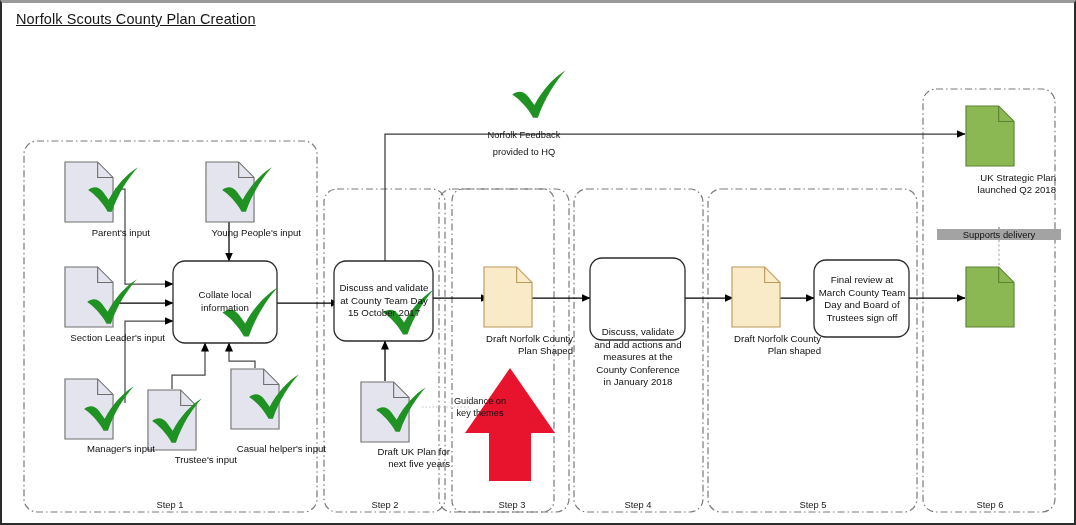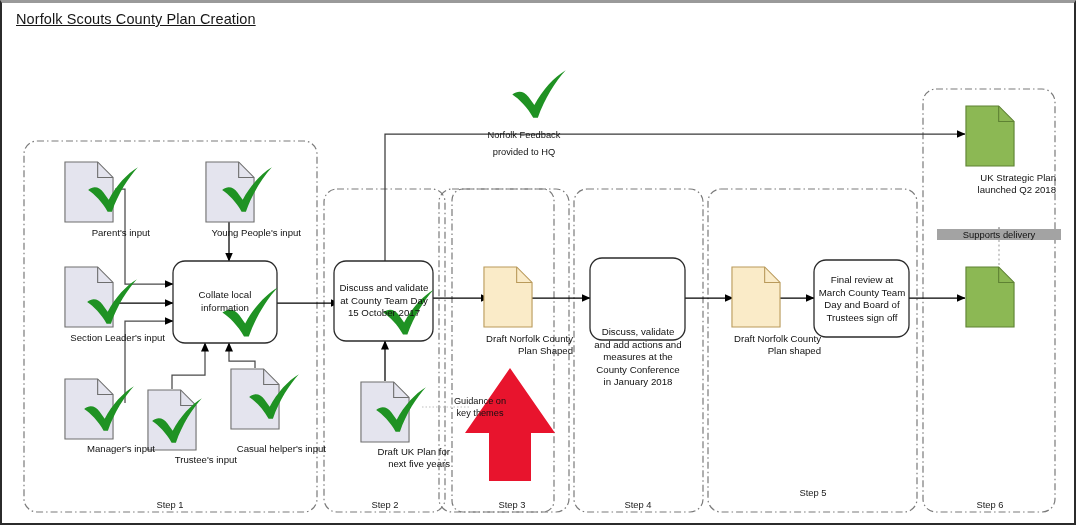--- a/index.html
+++ b/index.html
@@ -246,16 +246,16 @@
 
   <div class="hidden-note" style="left:478px; top:392px; width:60px;">Guidance on
 key themes</div>
 
   <div class="supports-lbl" style="left:997px; top:226px; width:120px;">Supports delivery</div>
 
   <div class="step-lbl" style="left:168px; top:496px; width:60px;">Step 1</div>
   <div class="step-lbl" style="left:383px; top:496px; width:60px;">Step 2</div>
   <div class="step-lbl" style="left:510px; top:496px; width:60px;">Step 3</div>
   <div class="step-lbl" style="left:636px; top:496px; width:60px;">Step 4</div>
-  <div class="step-lbl" style="left:811px; top:484px; width:60px;">Step 5</div>
+  <div class="step-lbl" style="left:811px; top:496px; width:60px;">Step 5</div>
   <div class="step-lbl" style="left:988px; top:496px; width:60px;">Step 6</div>
 
 </div>
 
 </body></html>

